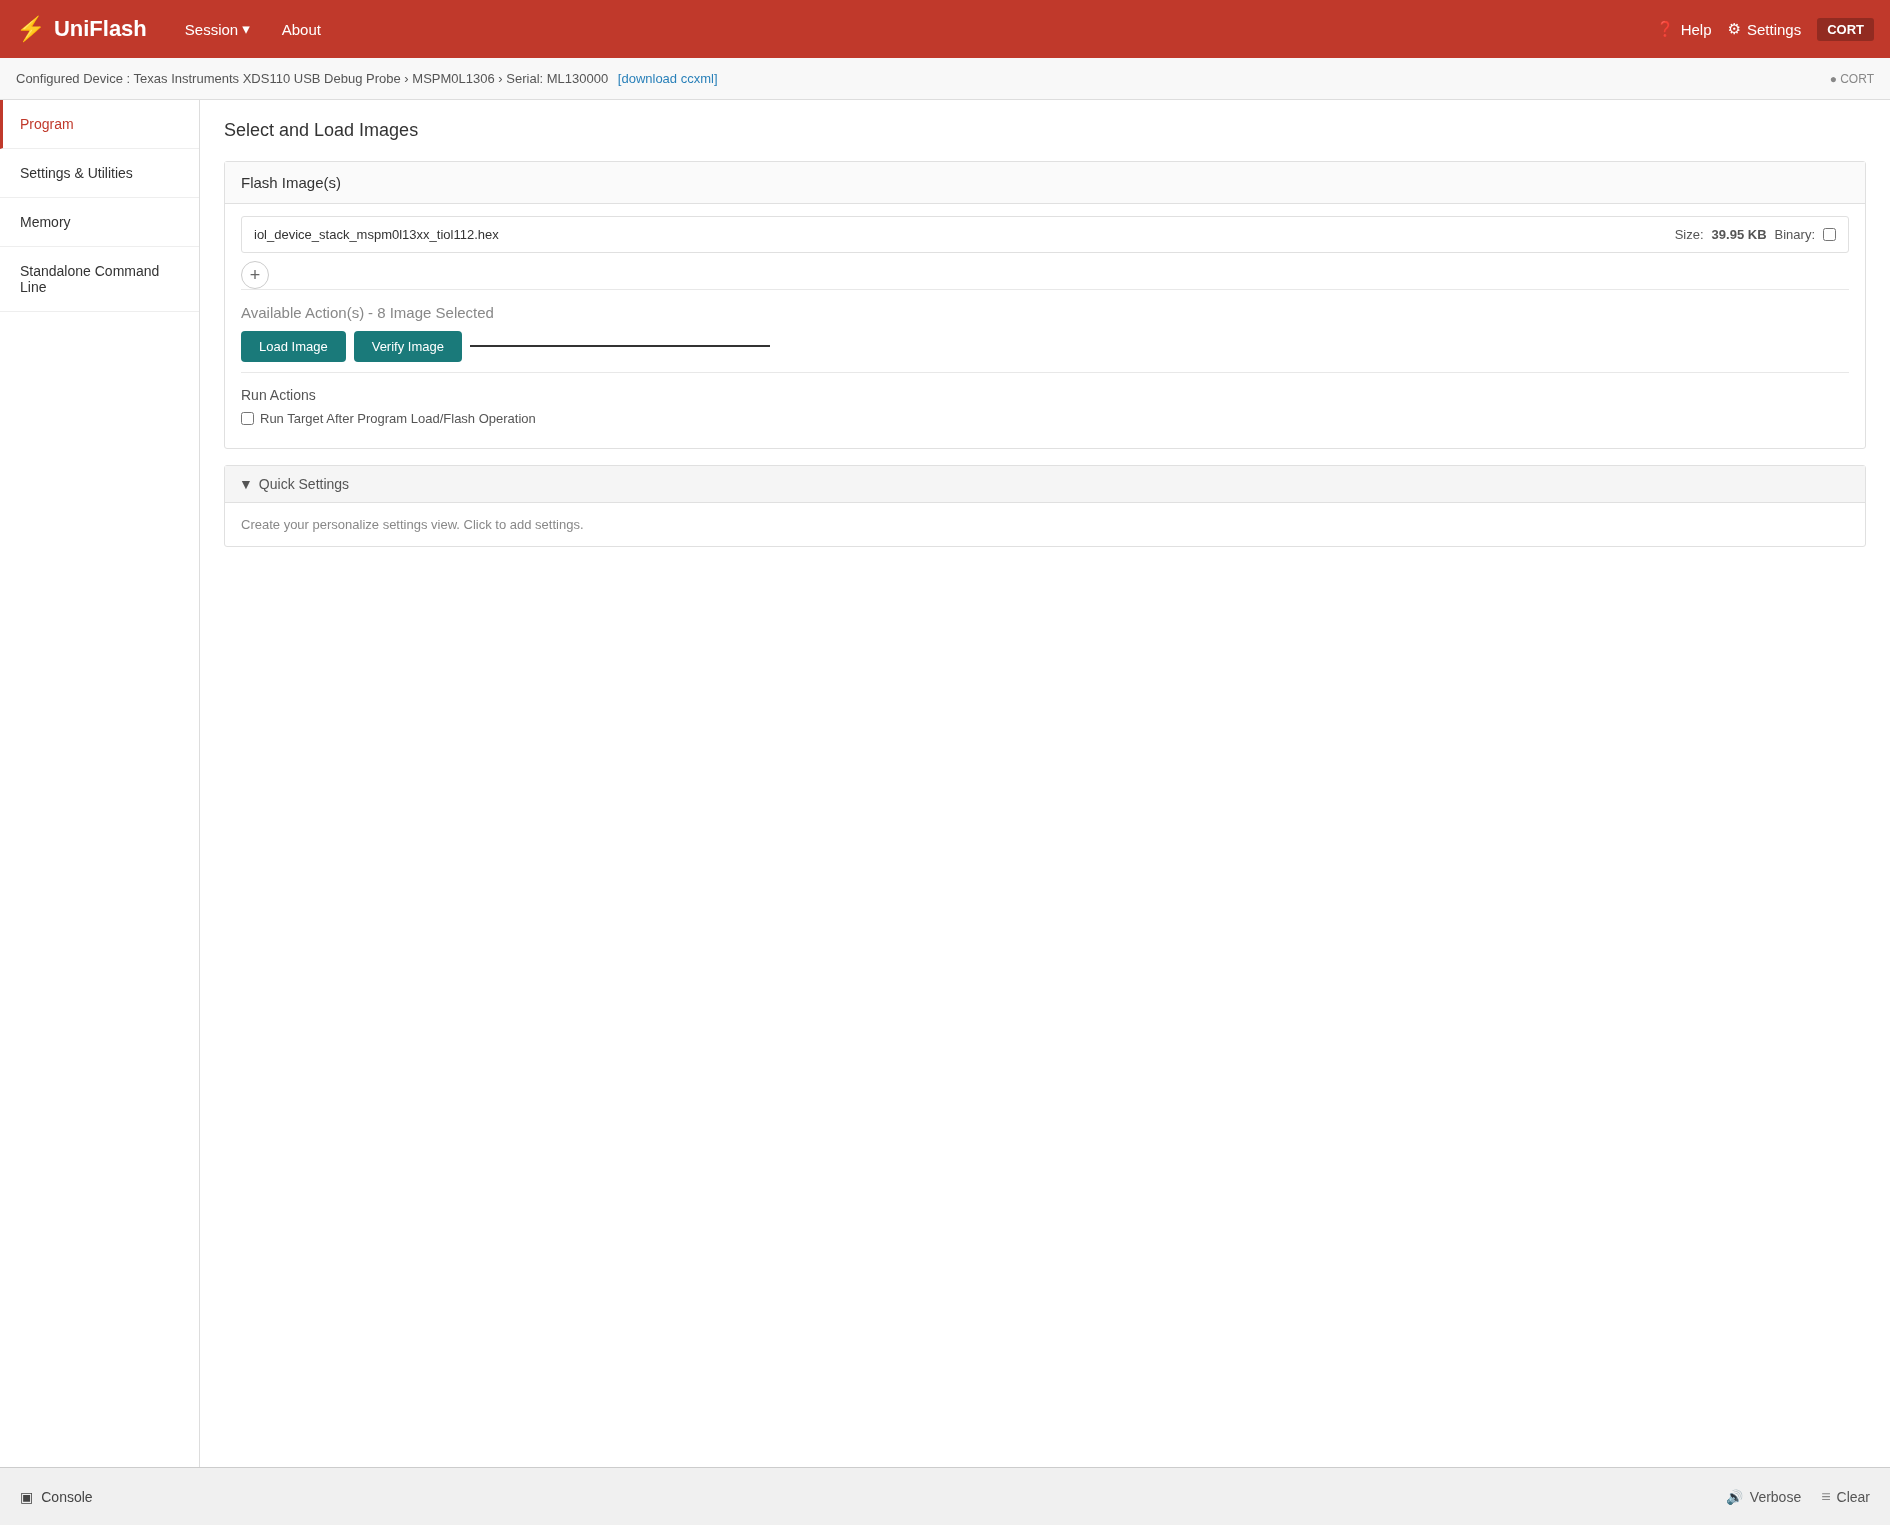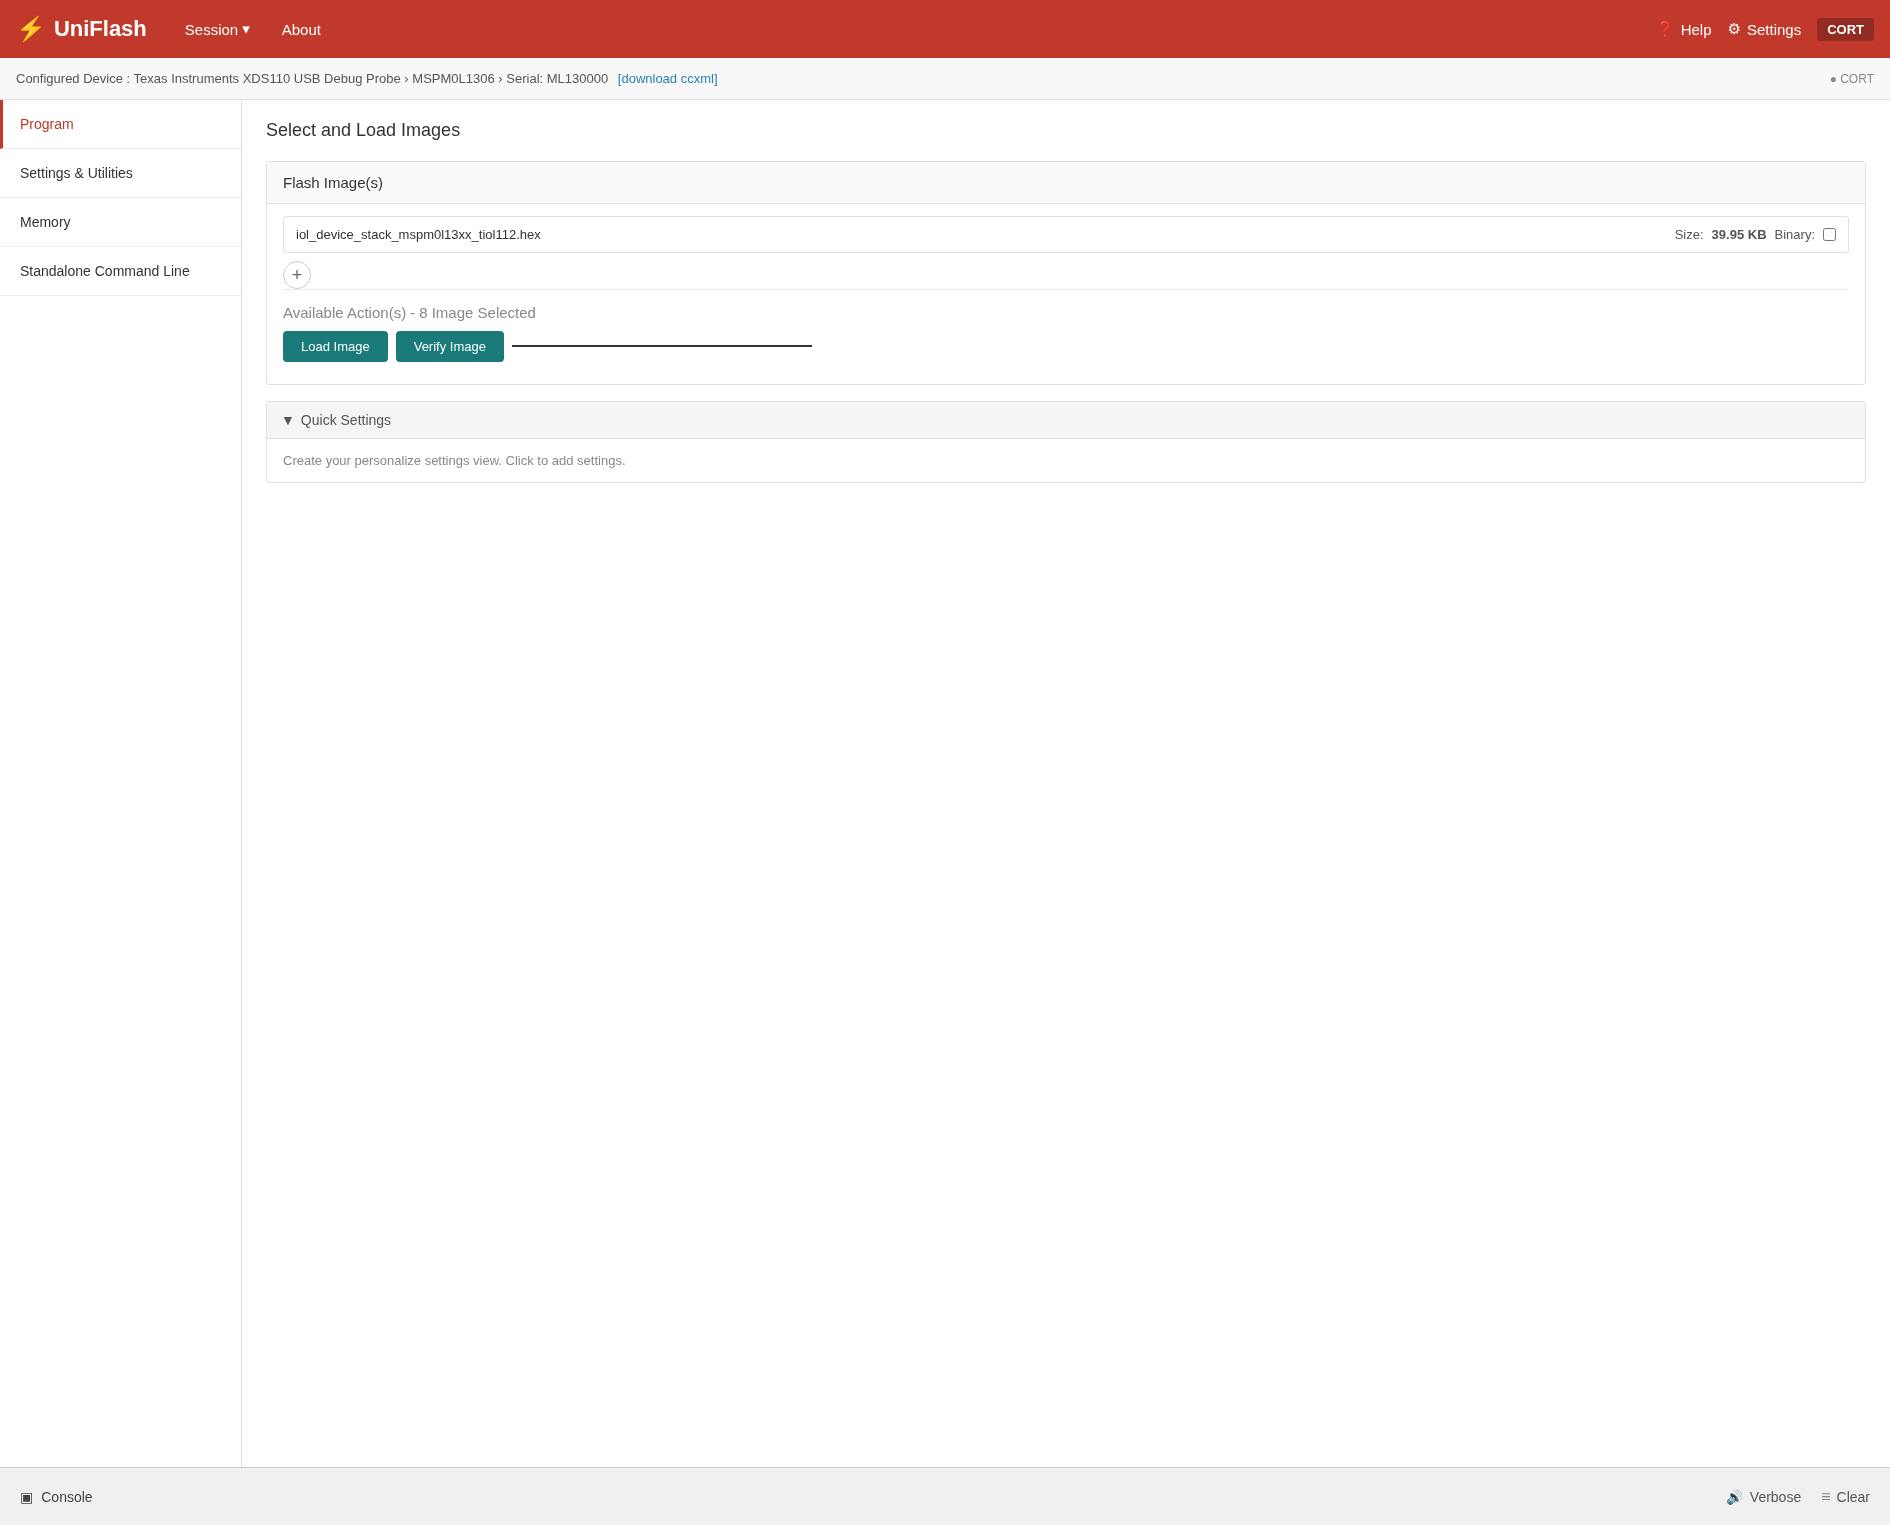--- a/index.html
+++ b/index.html
@@ -86,21 +86,21 @@
     .config-bar .cort-right { color: #888; font-size: 12px; }
 
     
     .main-layout {
       display: flex;
       height: calc(1525px - 58px - 42px - 58px);
     }
 
     
     .sidebar {
-      width: 242px;
+      width: 200px;
       border-right: 1px solid #ddd;
       background: #fff;
       flex-shrink: 0;
     }
     .sidebar-item {
       padding: 16px 20px;
       border-bottom: 1px solid #eee;
       cursor: pointer;
       font-size: 14px;
       color: #333;
@@ -413,20 +413,27 @@
           <div style="display:flex;align-items:center;position:relative;">
             <button class="btn-teal">Load Image</button>
             <div class="tooltip-button-wrap">
               <button class="btn-teal" style="position:relative;z-index:5;">Verify Image</button>
               <div class="tooltip-line"></div>
             </div>
           </div>
         </div>
 
 
+        <div class="run-section">
+          <div class="run-label">Run Actions</div>
+          <label class="checkbox-inline">
+            <input type="checkbox" style="">
+            <span>Run Target After Program Load/Flash Operation</span>
+          </label>
+        </div>
 
       </div>
     </div>
 
     <div class="quick-settings">
       <div class="quick-settings-header">
         <span>▼</span>
         <span>Quick Settings</span>
       </div>
       <div class="quick-settings-body">

